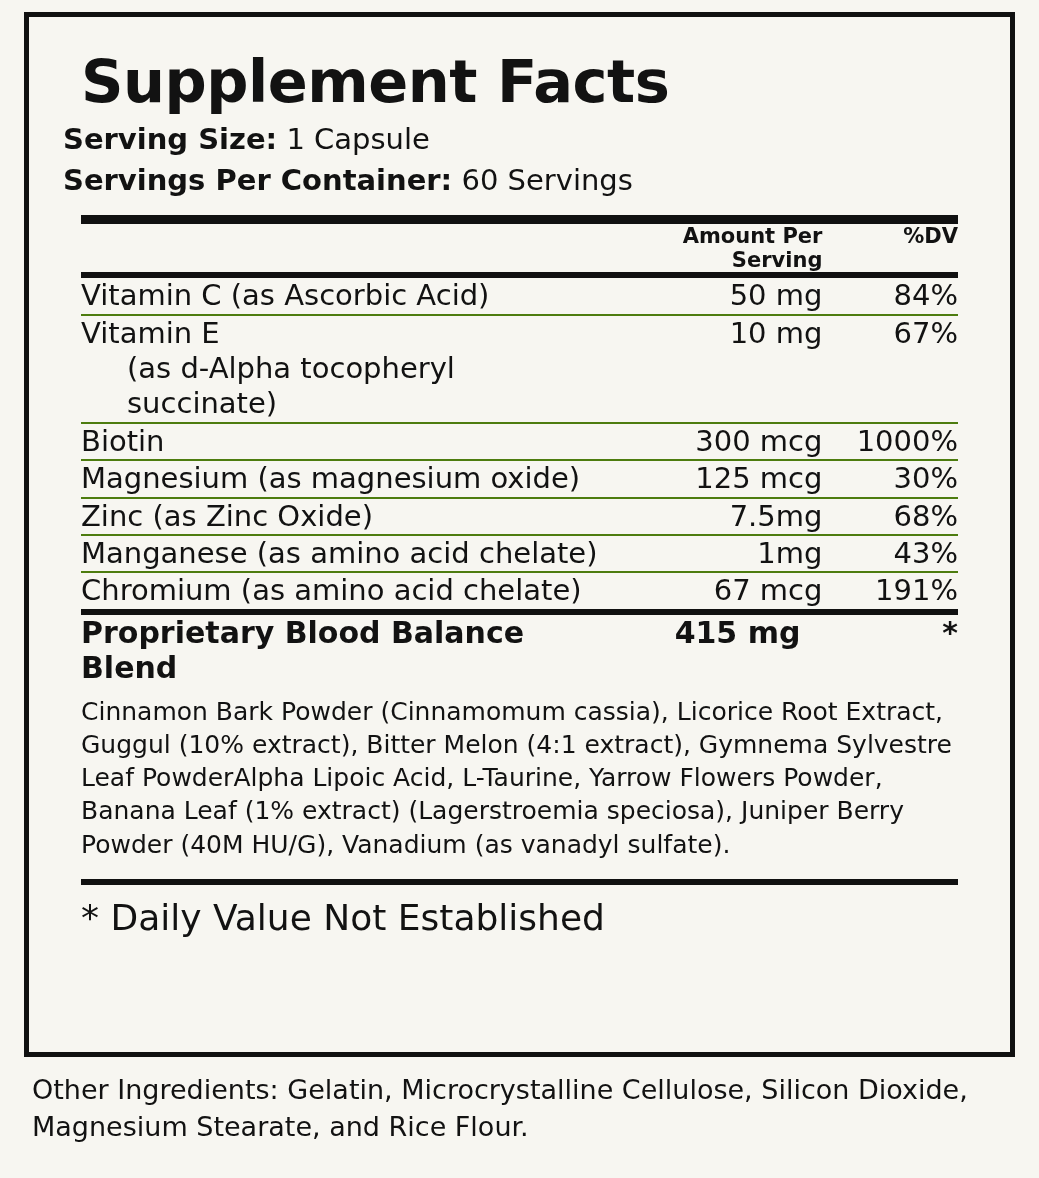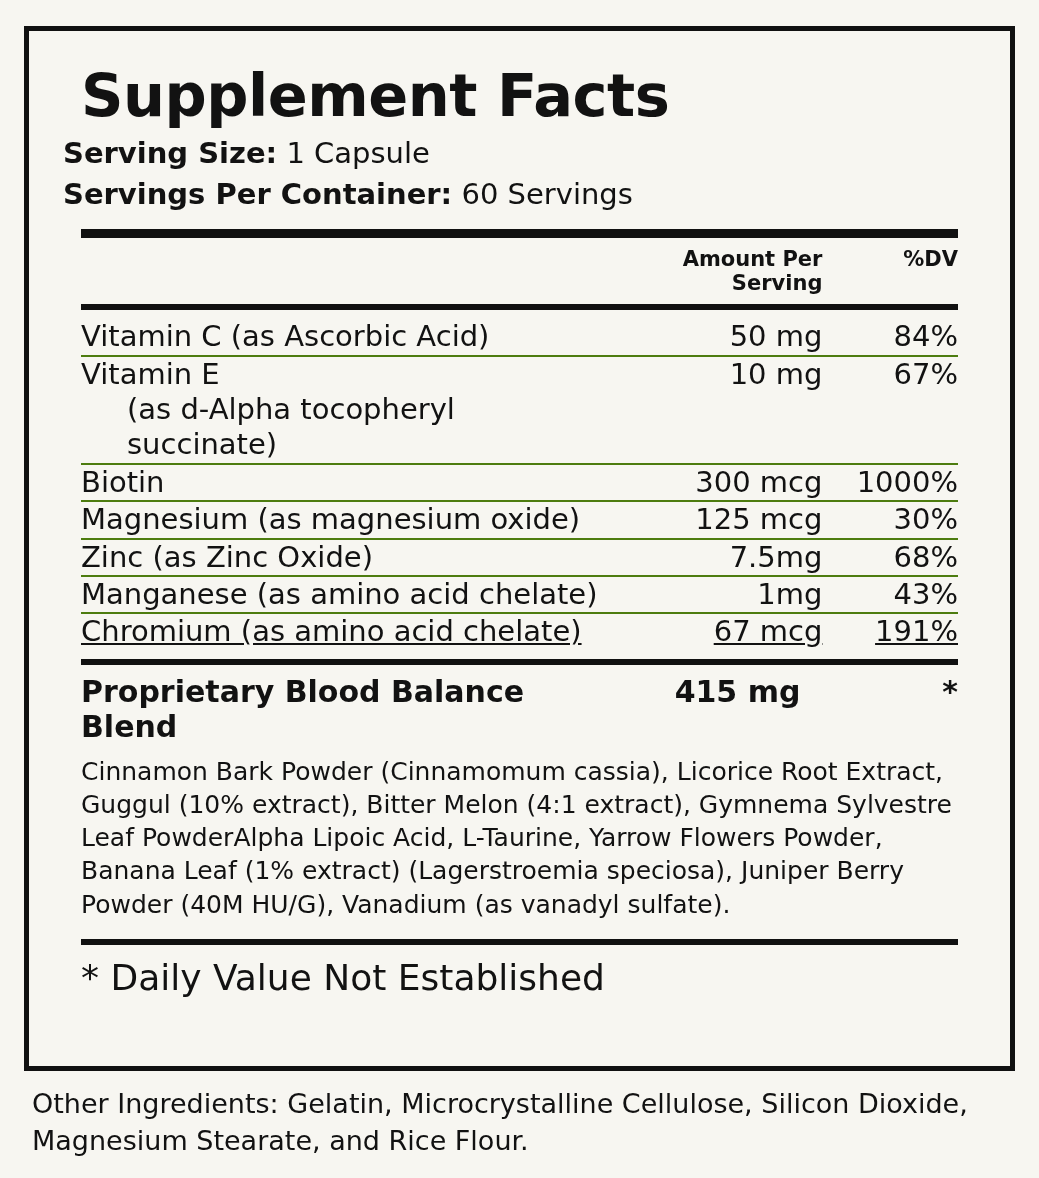--- a/index.html
+++ b/index.html
@@ -12,21 +12,21 @@
     height: 1178px;
     font-family: "DejaVu Sans", "Liberation Sans", sans-serif;
     color: #121212;
     -webkit-font-smoothing: antialiased;
   }
   .page {
     position: relative;
     width: 1039px;
     height: 1178px;
     box-sizing: border-box;
-    padding: 26px 24px 0 24px;
+    padding: 12px 24px 0 24px;
   }
   .panel {
     border: 5px solid #111111;
     background: #f7f6f1;
     box-sizing: border-box;
     padding: 26px 34px 22px 34px;
     width: 991px;
     height: 1045px;
   }
   .title {
@@ -46,21 +46,21 @@
   .rule-thick {
     border-top: 9px solid #111111;
     margin: 14px 18px 0 18px;
   }
   .rule-med {
     border-top: 6px solid #111111;
     margin: 0 18px;
   }
   table.facts {
     width: calc(100% - 36px);
-    margin: 9px 18px;
+    margin: 0 18px;
     border-collapse: collapse;
     font-size: 28px;
   }
   table.facts td {
     padding: 0;
     vertical-align: baseline;
   }
   .hdr-row td {
     font-size: 21px;
     font-weight: 700;
@@ -70,21 +70,21 @@
   .col-name { width: 59%; text-align: left; }
   .col-amt  { width: 26%; text-align: right; padding-right: 4px !important; }
   .col-dv   { width: 15%; text-align: right; }
   .nut-row td {
     padding: 7px 0 6px 0;
     font-size: 29px;
     border-bottom: 2px solid #4d7c0f;
     line-height: 1.22;
   }
   .nut-row td.col-amt, .nut-row td.col-dv { white-space: nowrap; }
-  .nut-row.last td { border-bottom: none; text-decoration: underline; }
+  .nut-row.last td { border-bottom: none; }
   .sub-line {
     display: block;
     padding-left: 46px;
   }
   .blend-row td {
     padding: 13px 0 8px 0;
     font-weight: 700;
     font-size: 30px;
   }
   .blend-row td.col-amt { padding-right: 26px !important; }

